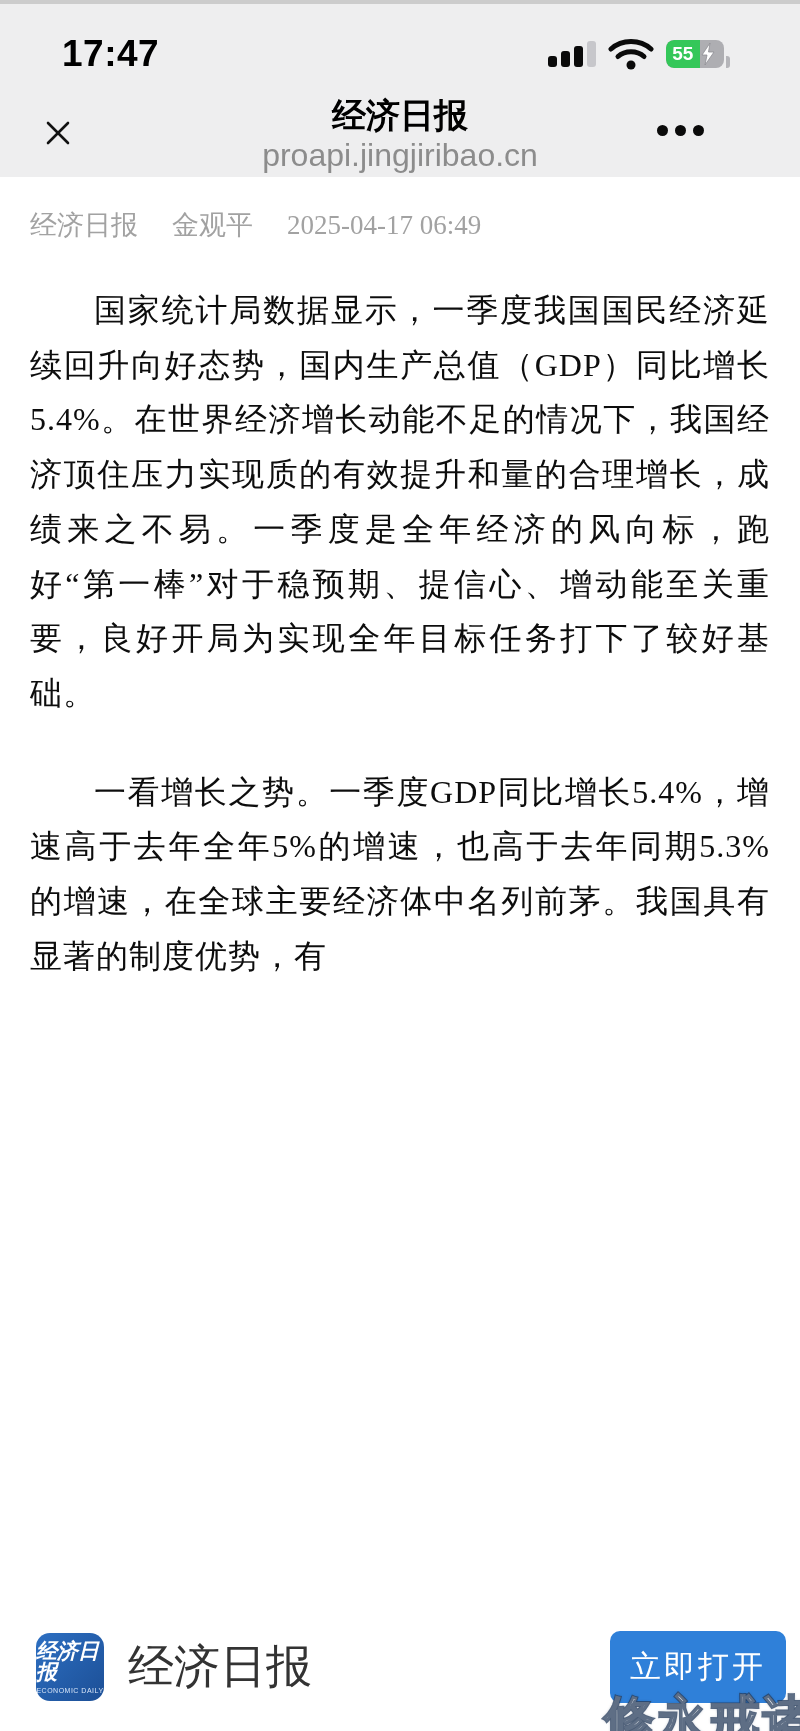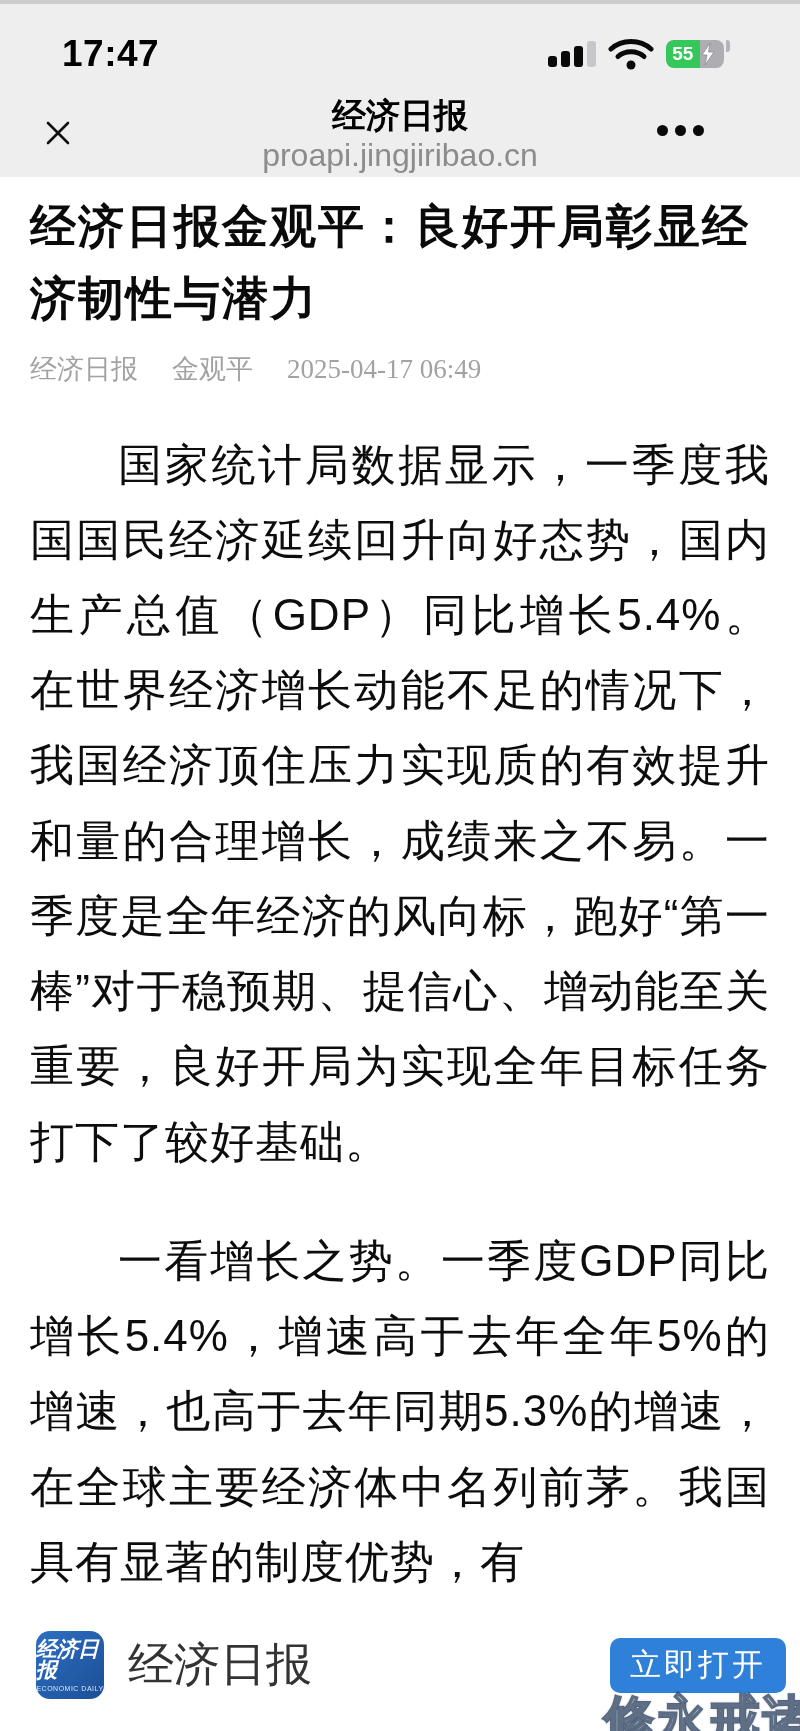--- a/index.html
+++ b/index.html
@@ -41,39 +41,39 @@
   
   .article { padding:14px 30px 0 30px; background:#fff; }
   .article h1 {
     font-size:46px; line-height:1.56; font-weight:700; color:#0a0a0a;
     letter-spacing:2px;
   }
   .byline { margin-top:16px; display:flex; gap:34px; align-items:baseline;
     font-family:"Liberation Serif","DejaVu Serif",serif;
     font-size:27px; color:#a2a2a2; }
   .body-text p {
-    font-family:Liberation Sans, sans-serif;
-    font-size:44px; line-height:1.71; color:#0d0d0d;
+    font-family:Liberation Serif, serif;
+    font-size:32px; line-height:1.71; color:#0d0d0d;
     text-align:justify; text-indent:2em; letter-spacing:1px;
     margin-top:44px;
   }
   .body-text p:first-child { margin-top:40px; }
   
   .banner { position:absolute; left:0; bottom:0; width:800px; height:110px;
     background:#ffffff; z-index:5; }
   .banner-row { position:absolute; left:36px; top:6px; right:14px;
     display:flex; align-items:center; }
   .app-icon { width:68px; height:68px; border-radius:14px;
     background:linear-gradient(135deg,#2d6fc2 0%,#1c4f96 100%);
     display:flex; flex-direction:column; align-items:center; justify-content:center;
     color:#fff; flex:0 0 auto; }
   .app-icon .zh { font-size:21px; font-weight:700; font-style:italic; letter-spacing:0; line-height:1; }
   .app-icon .en { font-size:7px; letter-spacing:.5px; color:#d7e5f8; margin-top:5px; }
   .app-name { font-size:46px; color:#333; margin-left:24px; flex:1 1 auto; }
-  .open-btn { flex:0 0 auto; width:176px; height:55px; border:none; border-radius:10px;
+  .open-btn { flex:0 0 auto; width:176px; height:72px; border:none; border-radius:10px;
     background:#2f80d9; color:#fff; font-size:31px; letter-spacing:3px;
     font-family:"Liberation Sans","DejaVu Sans",sans-serif; cursor:pointer;
     display:flex; align-items:center; justify-content:center; }
   .overlay-partial {
     position:absolute; left:604px; top:1682px; width:260px; z-index:6;
     font-size:50px; font-weight:700; color:#fff; letter-spacing:3px;
     -webkit-text-stroke:2px rgba(40,62,92,.75);
     text-shadow:0 0 3px rgba(30,50,80,.5);
     white-space:nowrap;
   }
@@ -90,21 +90,21 @@
         <div class="bar b1"></div>
           <div class="bar b2"></div>
           <div class="bar b3"></div>
           <div class="bar b4"></div>
       </div>
       <svg class="wifi" width="46" height="34" viewBox="0 0 46 34">
         <path d="M3 12 C14 2, 32 2, 43 12" fill="none" stroke="#0a0a0a" stroke-width="5" stroke-linecap="round"></path>
         <path d="M10 19.5 C17 13, 29 13, 36 19.5" fill="none" stroke="#0a0a0a" stroke-width="5" stroke-linecap="round"></path>
         <circle cx="23" cy="28" r="4.5" fill="#0a0a0a"></circle>
       </svg>
-      <div style="display:flex;align-items:flex-start;">
+      <div style="display:flex;align-items:flex-end;">
         <div class="battery">
           <div class="fill">
               <span class="pct">55</span>
             </div>
           <svg class="bolt" width="16" height="22" viewBox="0 0 16 22">
             <polygon points="10,0 2,12 7,12 5,22 14,9 8.5,9" fill="#ffffff" stroke="#8e8e93" stroke-width="0.8"></polygon>
           </svg>
         </div>
         <div class="battery-nub"></div>
       </div>
@@ -121,21 +121,20 @@
       <div class="nav-url">proapi.jingjiribao.cn</div>
     </div>
     <div class="more-btn">
       <div class="dot"></div>
         <div class="dot"></div>
         <div class="dot"></div>
     </div>
   </div>
 
   <div class="article">
-    <h1>经济日报金观平：良好开局彰显经济韧性与潜力</h1>
     <div class="byline">
       <span>经济日报</span>
       <span>金观平</span>
       <span>2025-04-17 06:49</span>
     </div>
     <div class="body-text">
       <p>国家统计局数据显示，一季度我国国民经济延续回升向好态势，国内生产总值（GDP）同比增长5.4%。在世界经济增长动能不足的情况下，我国经济顶住压力实现质的有效提升和量的合理增长，成绩来之不易。一季度是全年经济的风向标，跑好“第一棒”对于稳预期、提信心、增动能至关重要，良好开局为实现全年目标任务打下了较好基础。</p>
       <p>一看增长之势。一季度GDP同比增长5.4%，增速高于去年全年5%的增速，也高于去年同期5.3%的增速，在全球主要经济体中名列前茅。我国具有显著的制度优势，有</p>
     </div>
   </div>

